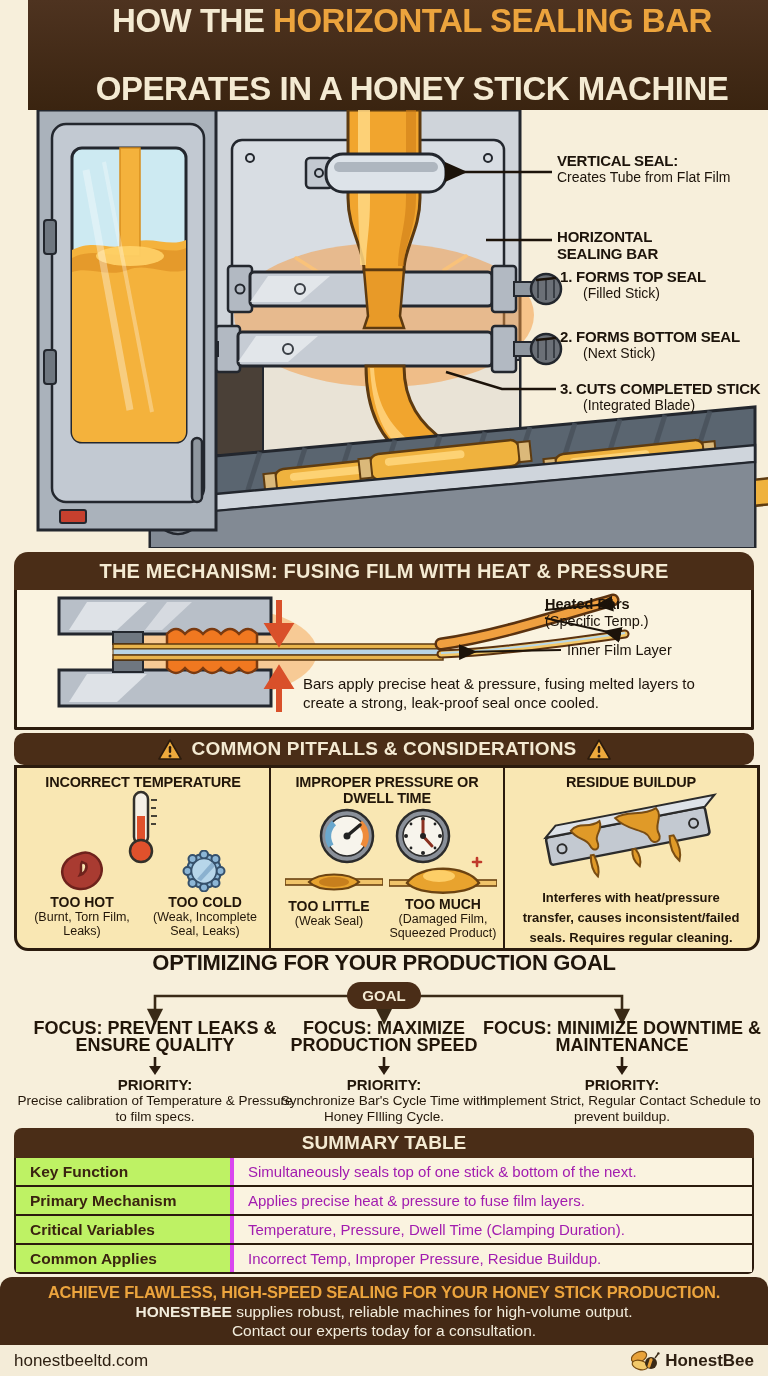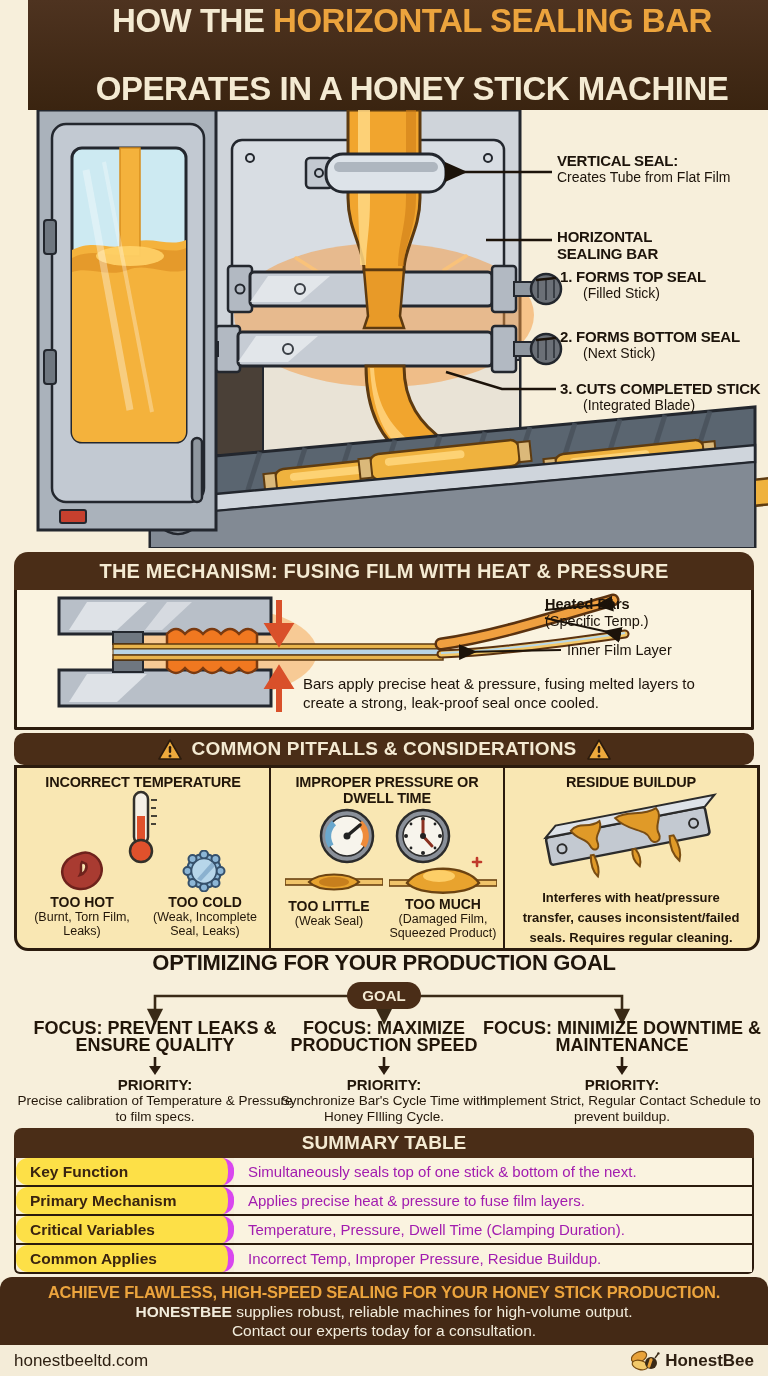--- a/index.html
+++ b/index.html
@@ -47,22 +47,22 @@
   .branch{top:1020px;text-align:center;}
   .b-focus{font-weight:bold;font-size:18px;line-height:17px;min-height:36px;}
   .b-arrow{height:20px;display:flex;justify-content:center;align-items:center;}
   .b-pri{font-weight:bold;font-size:15px;line-height:17px;}
   .b-desc{font-size:13.5px;line-height:16px;}
 
   
   .tbl{left:14px;top:1128px;width:740px;}
   .tbl-hdr{height:30px;border-radius:8px 8px 0 0;font-size:19px;}
   .tbl-row{display:flex;height:27px;border:2px solid #2b1b0d;border-top:none;}
-  .tbl-label{width:218px;background:#fde047;border-right:6px solid #d946ef;display:flex;align-items:center;
-             padding-left:14px;font-weight:bold;font-size:15.5px;color:#3a2410;box-sizing:border-box;border-radius:12px;}
+  .tbl-label{width:218px;background:#bef264;border-right:4px solid #d946ef;display:flex;align-items:center;
+             padding-left:14px;font-weight:bold;font-size:15.5px;color:#3a2410;box-sizing:border-box;}
   .tbl-value{flex:1;background:#faf3e0;display:flex;align-items:center;padding-left:14px;font-size:15px;color:#a21caf;}
   .tbl-row:last-child{border-radius:0 0 6px 6px;}
 
   
   .cta{left:0;top:1277px;width:768px;height:68px;background:#442915;border-radius:12px 12px 0 0;
        display:flex;flex-direction:column;justify-content:center;align-items:center;gap:1px;}
   .cta-l1{color:#eca43d;font-weight:bold;font-size:16.5px;letter-spacing:-.2px;}
   .cta-l2,.cta-l3{color:#f2ecdc;font-size:15.5px;}
   .cta-l2 b{font-weight:bold;}
   .foot{left:0;top:1345px;width:768px;height:31px;background:#f4ecd8;display:flex;align-items:center;

